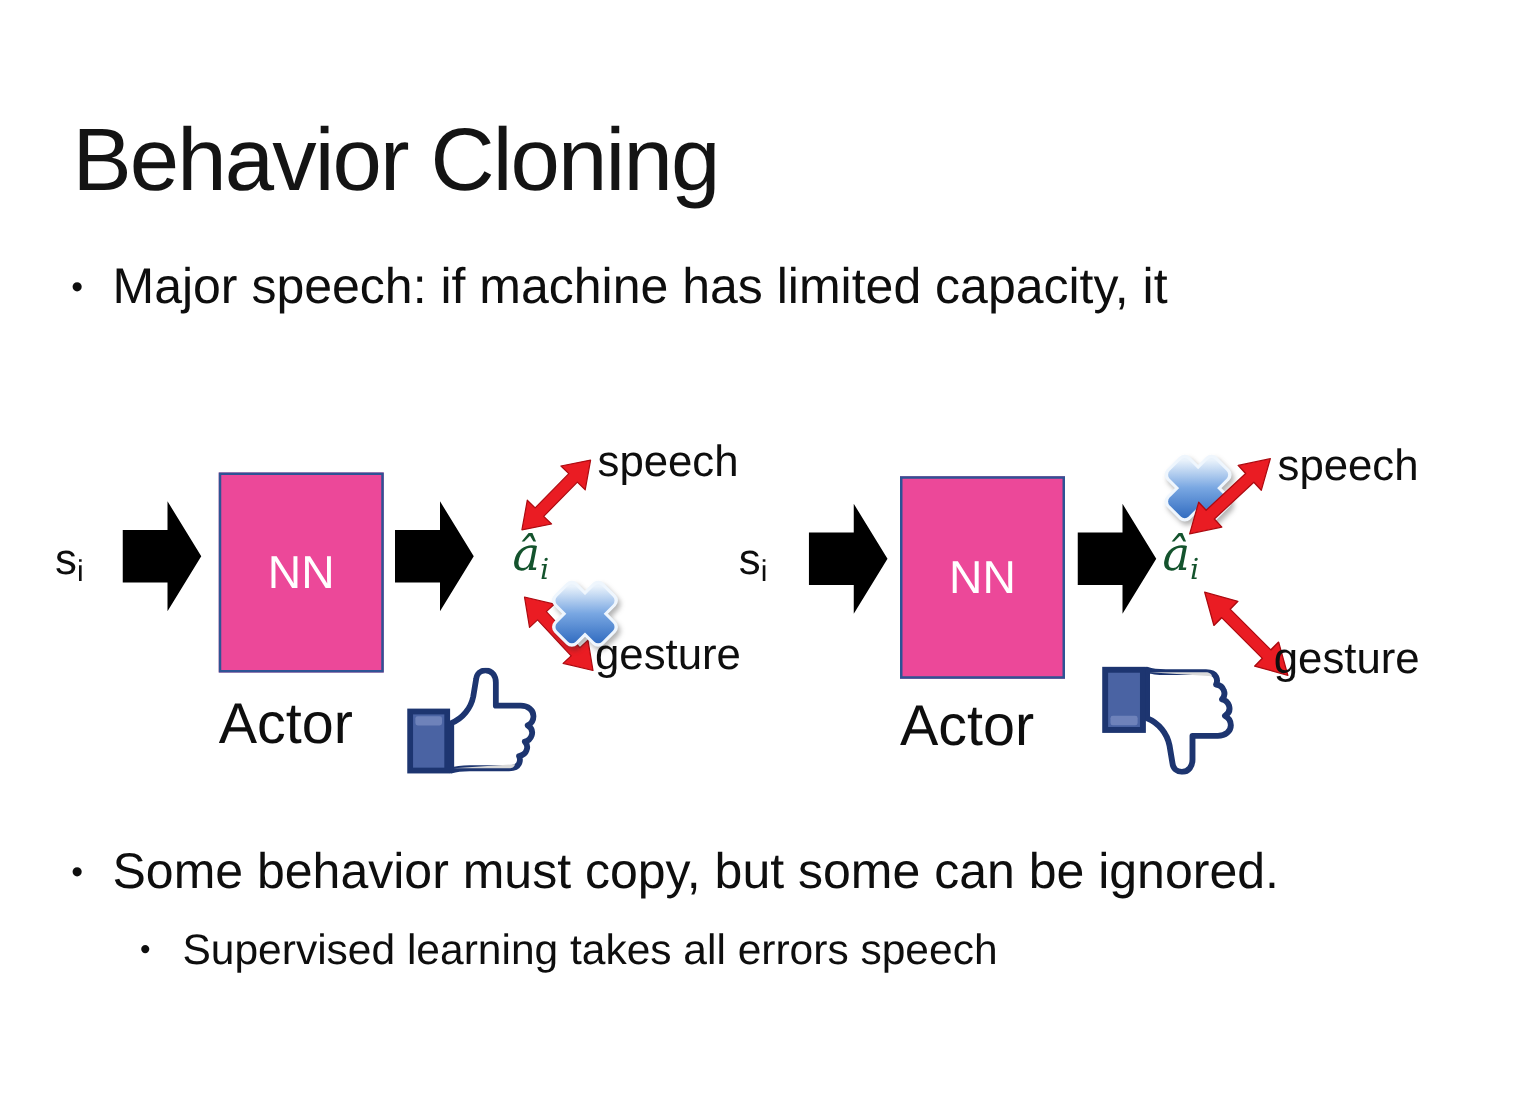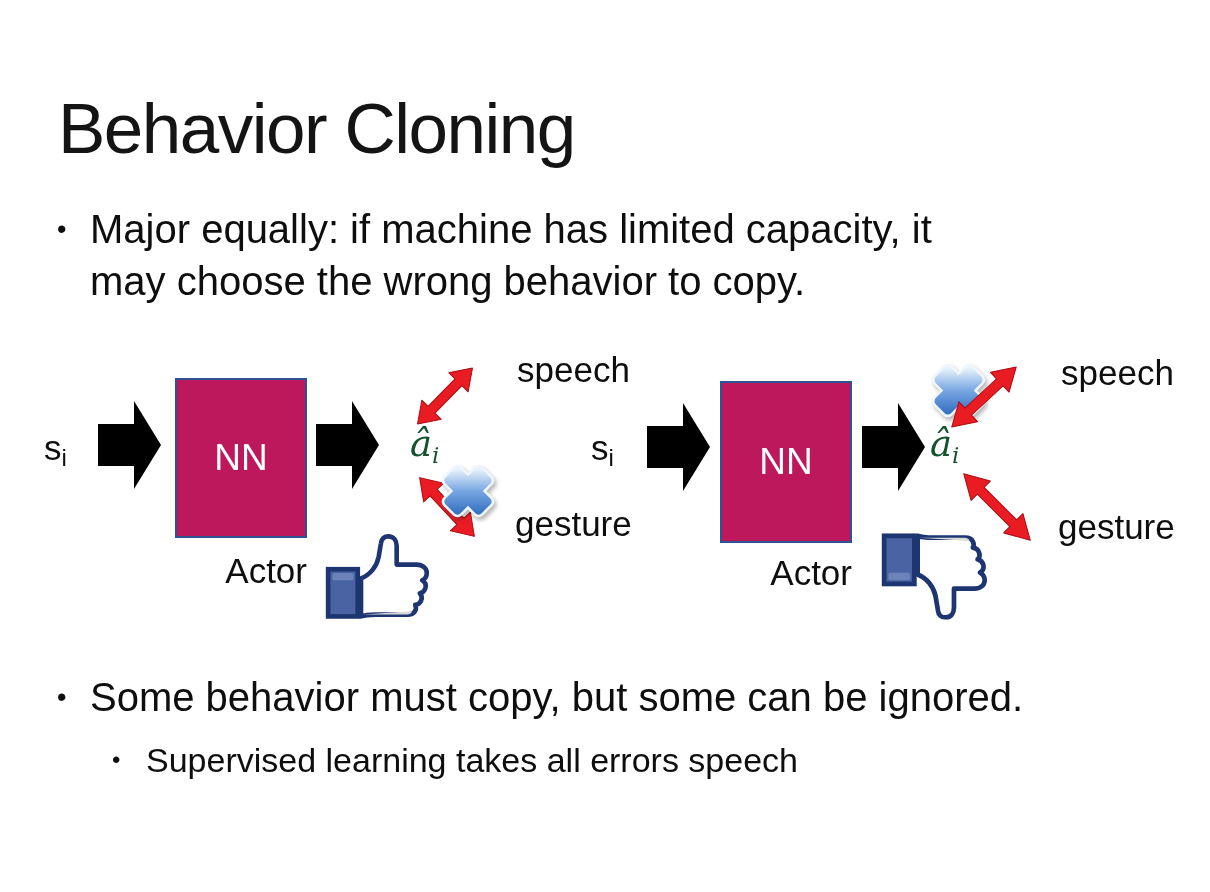--- a/index.html
+++ b/index.html
@@ -13,34 +13,34 @@
   }
   .bullet { position:absolute; display:flex; }
   .bullet .marker { flex:0 0 auto; }
   .b1 { left:57px; top:203px; font-size:40px; line-height:52px; }
   .b1 .marker { width:33px; font-size:27px; }
   .b2 { left:57px; top:671px; font-size:40px; line-height:52px; }
   .b2 .marker { width:33px; font-size:27px; }
   .bsub { left:112px; top:737px; font-size:34px; line-height:46px; }
   .bsub .marker { width:34px; font-size:24px; }
   .btext { white-space:nowrap; }
-  .dlabel { position:absolute; font-size:35px; line-height:1.15; white-space:nowrap; z-index:4;margin-left:39px; }
+  .dlabel { position:absolute; font-size:35px; line-height:1.15; white-space:nowrap; z-index:4; }
   .silabel { position:absolute; font-size:35px; line-height:1.1; z-index:2; }
   .silabel .sub { font-size:24px; position:relative; top:6px; }
   .ahat {
     position:absolute; font-family:"DejaVu Serif", serif; font-style:italic;
     font-size:37px; line-height:1.1; color:#14532d; z-index:2;
   }
   .ahat .sub { font-size:23px; position:relative; top:7px; }
   .nnbox {
-    position:absolute; background:#be185d; border:2px solid #2e5395; box-sizing:border-box;
+    position:absolute; background:#ec4899; border:2px solid #2e5395; box-sizing:border-box;
     display:flex; align-items:center; justify-content:center;
     color:#ffffff; font-size:37px; z-index:1;
   }
-  .actor { position:absolute; font-size:35px; text-align:right; z-index:2; }
+  .actor { position:absolute; font-size:46px; text-align:left; z-index:2; }
   .blockarrow { position:absolute; z-index:1; }
   .redarrow { position:absolute; z-index:2; }
   .crossx { position:absolute; filter:drop-shadow(2px 3px 2px rgba(40,40,40,0.35)); }
   .thumb { position:absolute; z-index:2; }
 
   
   .dl-si     { left:44px;  top:429px; }
   .dl-a1     { left:98px;  top:397px; width:64px; height:96px; }
   .dl-nn     { left:175px; top:378px; width:132px; height:160px; }
   .dl-a2     { left:316px; top:397px; width:64px; height:96px; }
@@ -104,22 +104,21 @@
   </defs>
 </svg>
 
 <div class="slide">
 
   <h1 class="title">Behavior Cloning</h1>
 
   <div class="bullet b1">
     <span class="marker">•</span>
     <div class="btext">
-      <div>Major equally: if machine has limited capacity, it</div>
-      <div>may choose the wrong behavior to copy.</div>
+      <div>Major speech: if machine has limited capacity, it</div>
     </div>
   </div>
 
   <div class="silabel dl-si"><span>s</span><span class="sub">i</span></div>
 
   <svg class="blockarrow dl-a1">
     <use href="#sym-block-arrow" xlink:href="#sym-block-arrow" width="64" height="96"></use>
     </svg>
 
   <div class="nnbox dl-nn">

